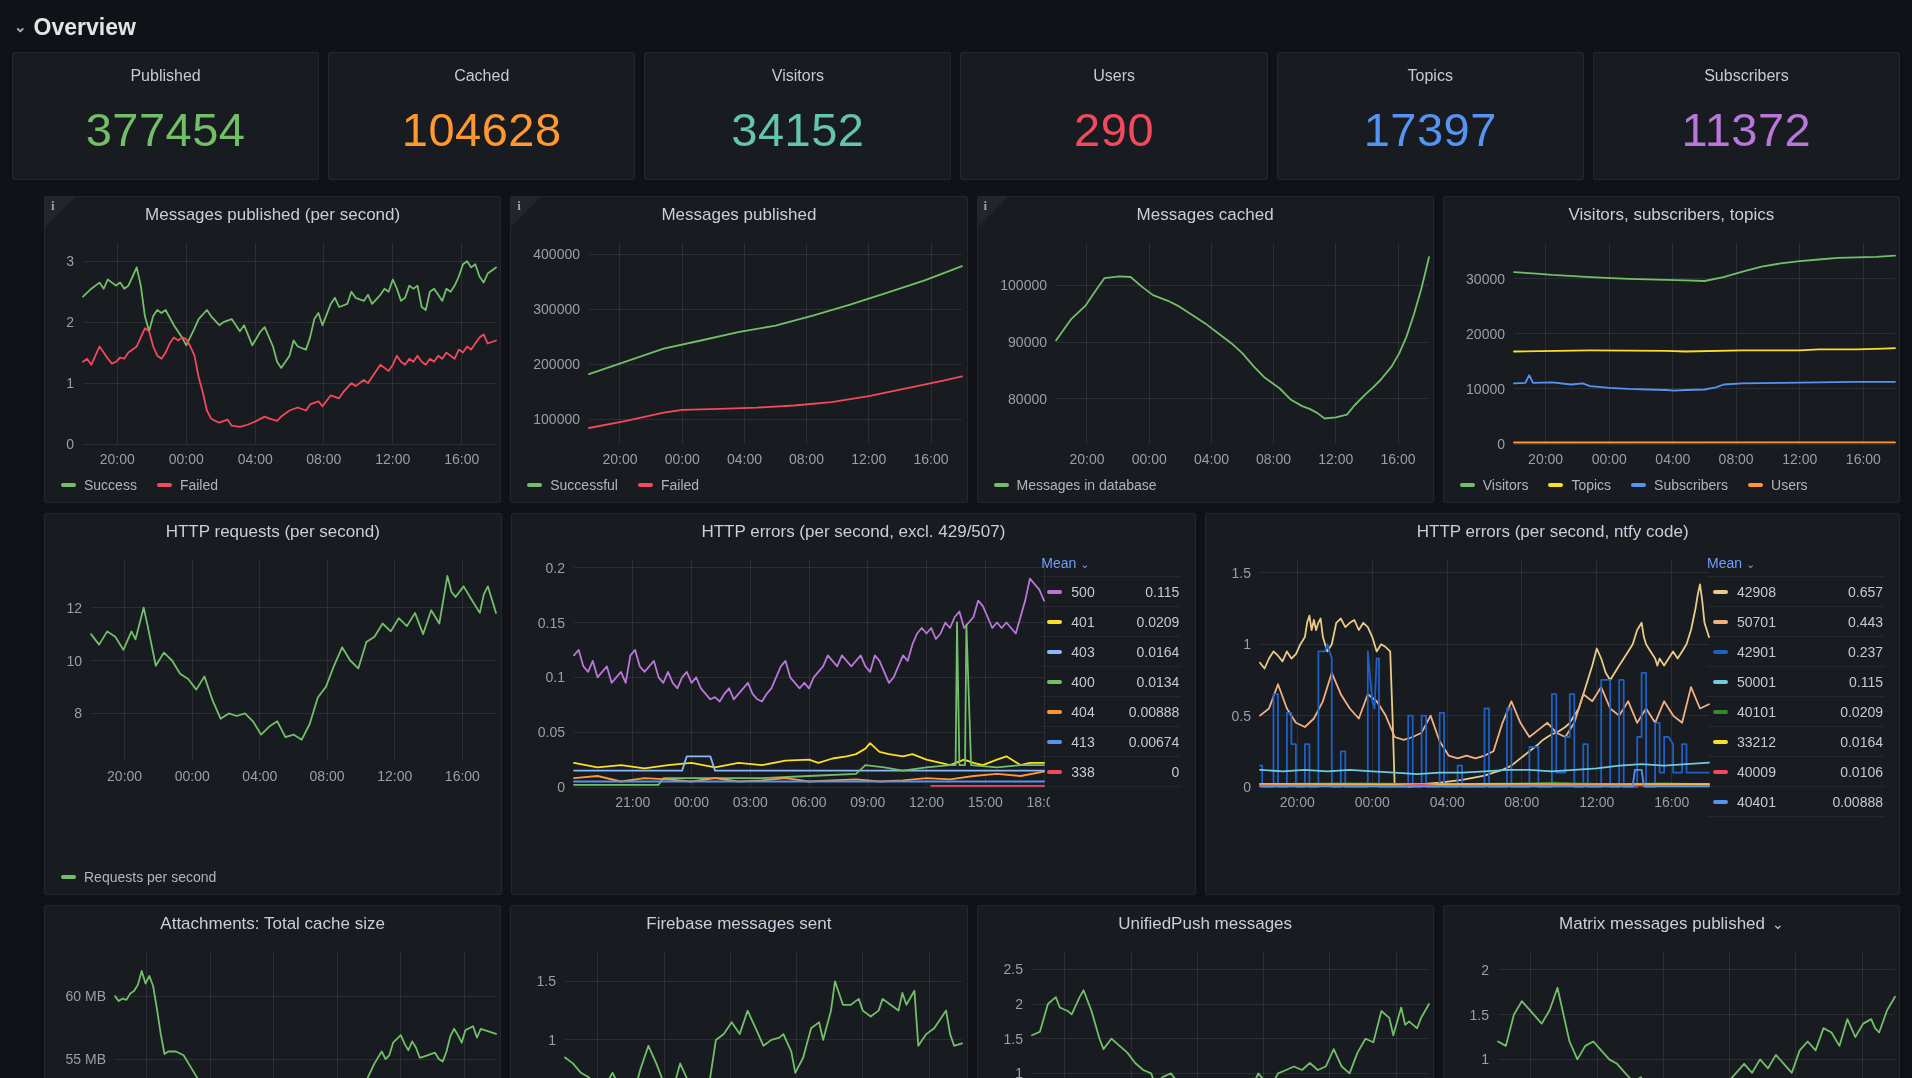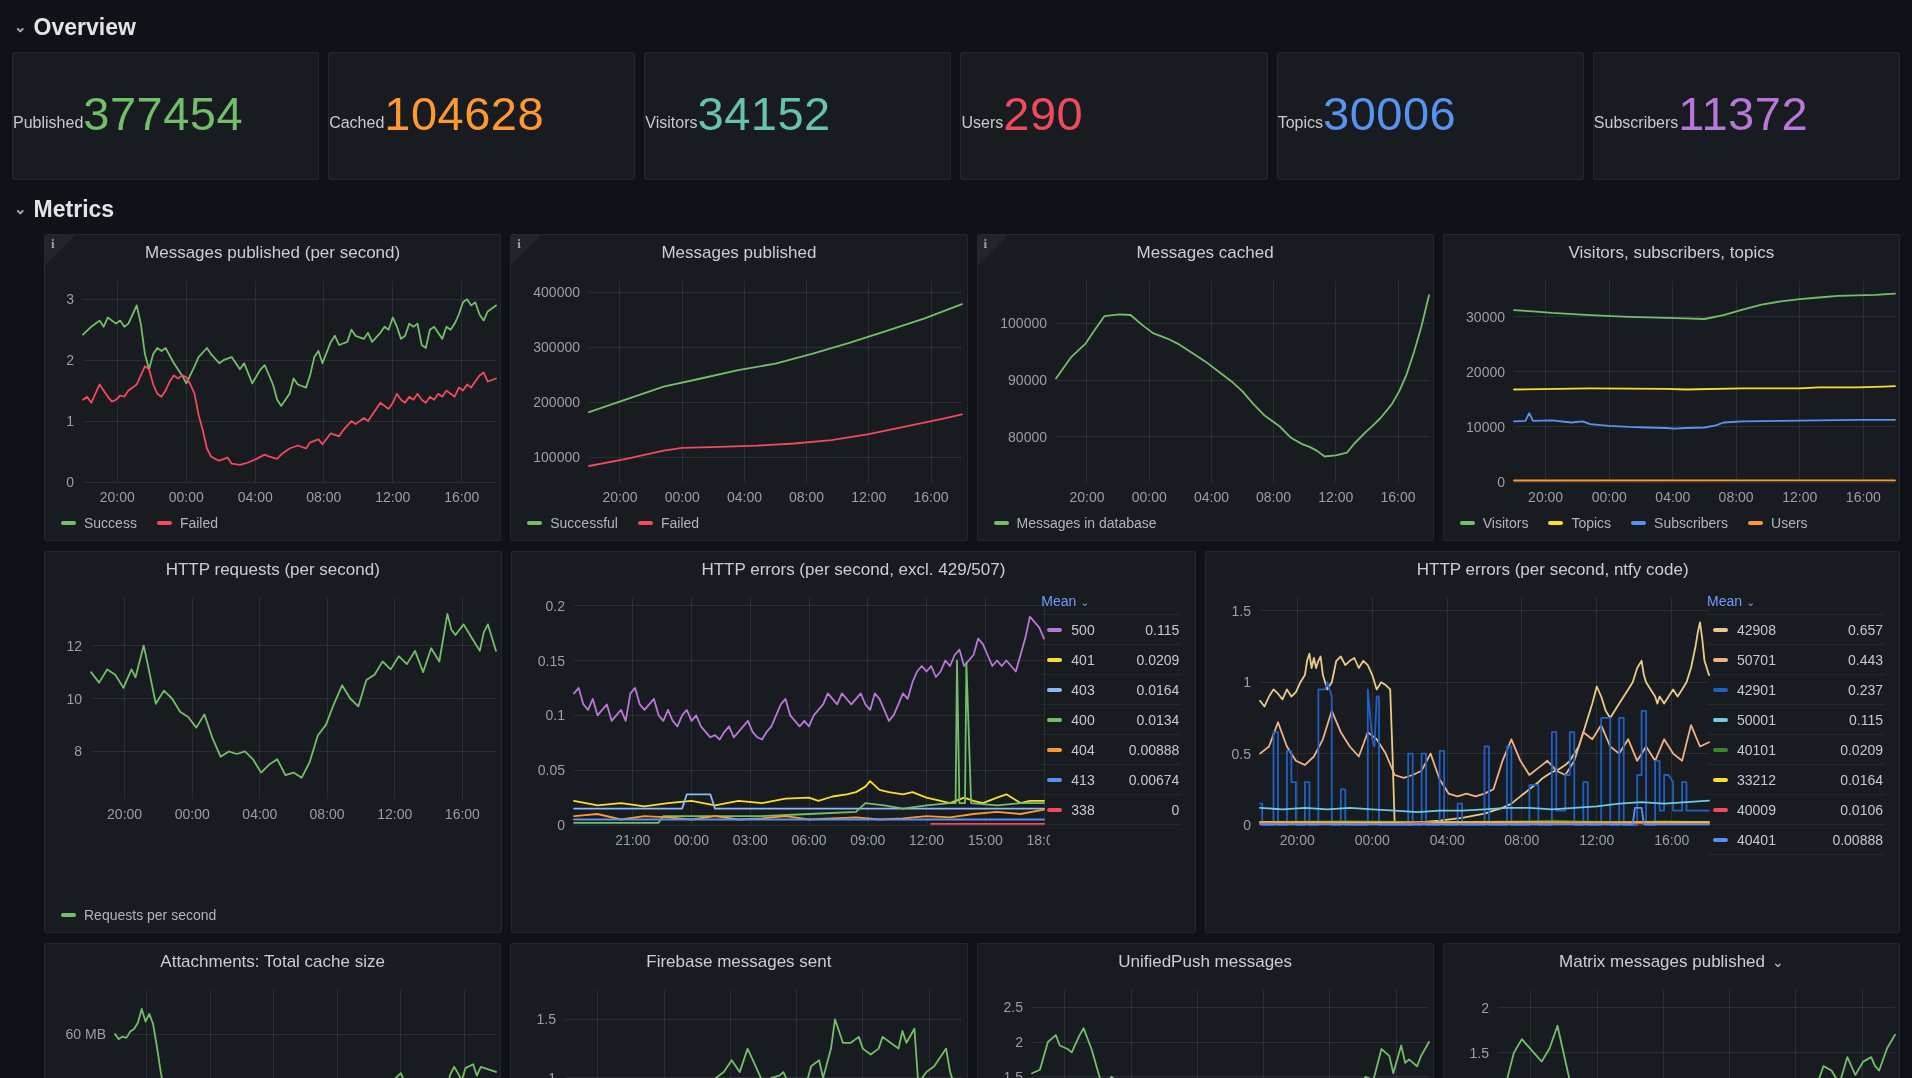--- a/index.html
+++ b/index.html
@@ -5,21 +5,21 @@
   html,body{margin:0;padding:0;background:#111217;width:1912px;height:1078px;overflow:hidden;
     font-family:"Liberation Sans", sans-serif;}
   .page{padding:12px 12px 0 12px;box-sizing:border-box;}
   .section-header{display:flex;align-items:center;gap:7px;color:#e3e4e8;font-size:23px;font-weight:600;
     margin:2px 0 12px 2px;height:26px;cursor:pointer;}
   .section-header .chev{color:#aeb0b8;font-size:15px;line-height:10px;}
   .chev::before{content:"⌄";}
   .panel{background:#181b1f;border:1px solid #25272e;border-radius:2px;position:relative;box-sizing:border-box;}
   
   .stats-row{display:grid;grid-template-columns:repeat(6,1fr);gap:9px;height:128px;margin-bottom:16px;}
-  .stat-panel{display:flex;flex-direction:row;align-items:center;}
+  .stat-panel{display:flex;flex-direction:column;align-items:center;}
   .stat-title{color:#c9cad1;font-size:16px;margin-top:14px;}
   .stat-value{flex:1;display:flex;align-items:center;font-size:47px;font-weight:500;letter-spacing:0.5px;margin-top:-6px;}
   
   .crow{display:grid;gap:9px;margin-bottom:10px;margin-left:32px;}
   .row1,.row3{grid-template-columns:repeat(4,1fr);height:307px;}
   .row2{grid-template-columns:465fr 697fr 706fr;height:382px;}
   .row3{height:250px;}
   .chart-panel{display:flex;flex-direction:column;overflow:hidden;}
   .panel-title{height:36px;display:flex;align-items:center;justify-content:center;gap:7px;
     color:#ccccdc;font-size:17px;font-weight:500;cursor:pointer;flex:none;}
@@ -69,32 +69,28 @@
     <div class="panel stat-panel">
       <div class="stat-title">Visitors</div>
       <div class="stat-value" style="color: rgb(101, 195, 174);">34152</div>
     </div>
     <div class="panel stat-panel">
       <div class="stat-title">Users</div>
       <div class="stat-value" style="color: rgb(242, 73, 92);">290</div>
     </div>
     <div class="panel stat-panel">
       <div class="stat-title">Topics</div>
-      <div class="stat-value" style="color: rgb(87, 148, 242);">30006</div>
+      <div class="stat-value" style="color: rgb(87, 148, 242);">17397</div>
     </div>
     <div class="panel stat-panel">
       <div class="stat-title">Subscribers</div>
       <div class="stat-value" style="color: rgb(184, 119, 217);">11372</div>
     </div>
   </div>
 
-  <div class="section-header">
-    <span class="chev"></span>
-    <span>Metrics</span>
-  </div>
 
   <div class="crow row1">
     <div class="panel chart-panel">
       <div class="info-corner"></div>
       <div class="panel-title">
           <span>Messages published (per second)</span>
         </div>
       <div class="chart-body">
         <div class="plot">
             <svg width="453" height="239">

